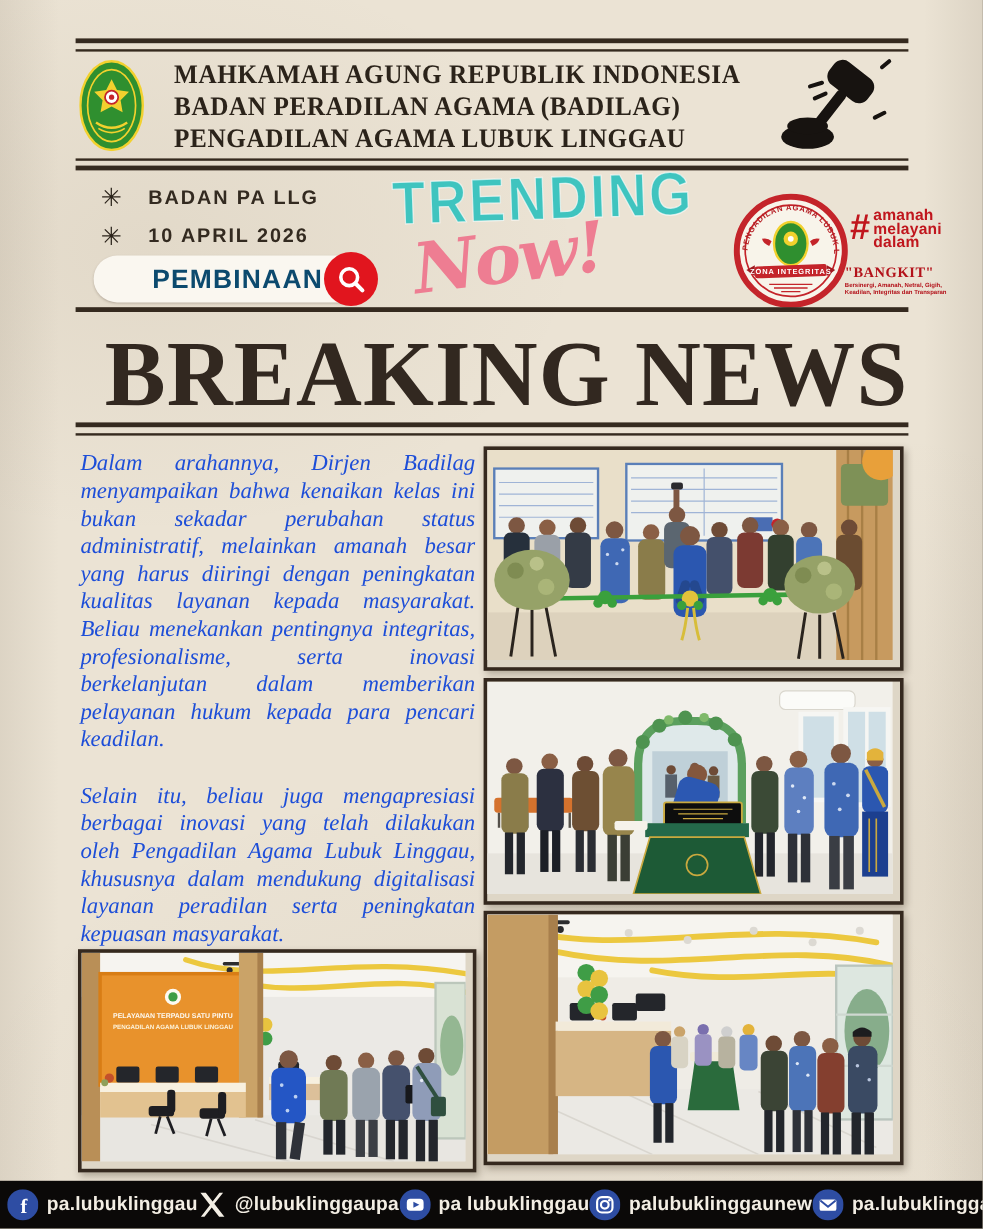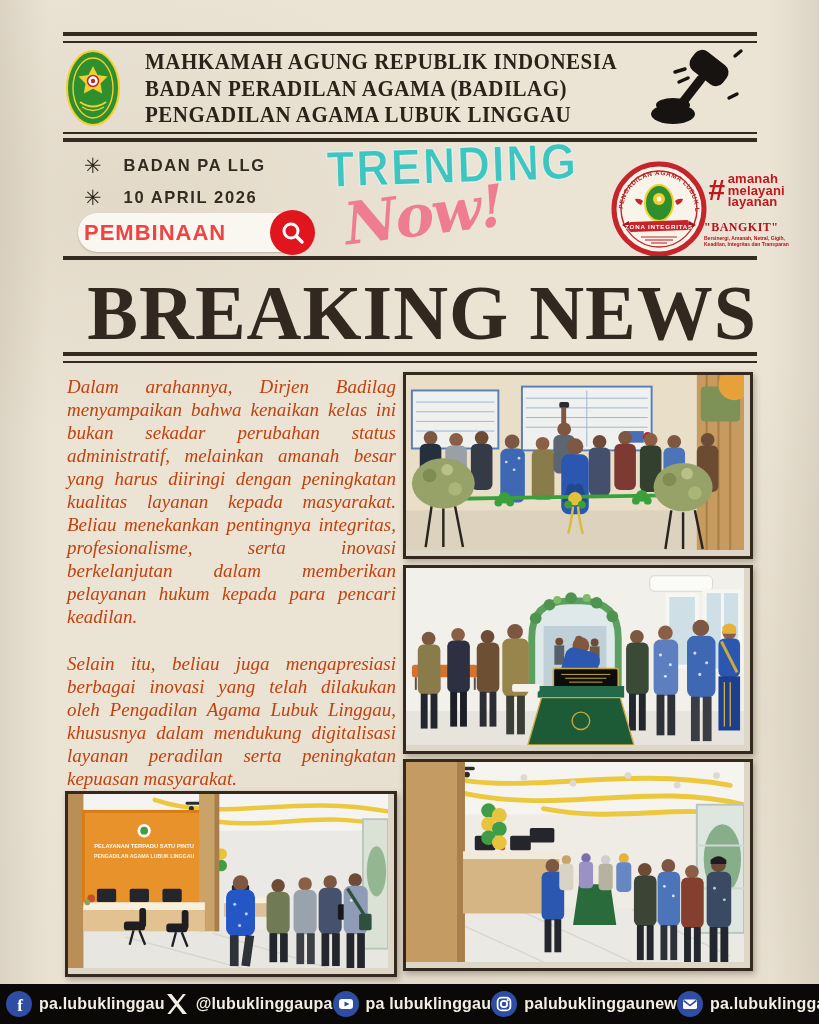--- a/index.html
+++ b/index.html
@@ -20,21 +20,21 @@
   .court-seal{position:absolute;left:66px;top:50px;}
   .gavel{position:absolute;left:645px;top:38px;}
 
   
   .meta{position:absolute;left:84px;top:149px;}
   .meta-row{display:flex;align-items:center;gap:22px;height:32px;}
   .meta-bullet{font-size:21px;line-height:1;color:#2b231a;}
   .meta-label{font-weight:700;font-size:16.5px;letter-spacing:1.6px;color:#332a20;}
   .pill{position:absolute;left:78px;top:213px;width:234px;height:39px;background:#faf7f0;
         border-radius:20px;box-shadow:0 1px 2px rgba(60,45,30,.25);display:flex;align-items:center;}
-  .pill-label{flex:1;font-weight:700;font-size:22px;letter-spacing:1px;color:#ef4444;padding-left:6px;}
+  .pill-label{flex:1;text-align:center;font-weight:700;font-size:22px;letter-spacing:1px;color:#0c4a6e;padding-left:6px;}
   .pill-search{position:absolute;right:-3px;top:-3px;width:45px;height:45px;border-radius:50%;
         background:#e1151e;display:flex;align-items:center;justify-content:center;}
   .trending{position:absolute;left:326px;top:141px;width:262px;height:116px;}
   .trend-top{font-weight:700;font-size:45px;letter-spacing:2px;color:#3fc4bf;
         -webkit-text-stroke:.9px rgba(255,255,255,.65);
         transform:rotate(-2deg) scaleY(1.12);transform-origin:left top;white-space:nowrap;}
   .trend-now{position:absolute;left:18px;top:40px;font-family:"DejaVu Serif",serif;font-style:italic;
         font-weight:700;font-size:58px;color:#ee7d92;letter-spacing:-2px;
         transform:rotate(-7deg);white-space:nowrap;}
   .zona-seal{position:absolute;left:611px;top:161px;}
@@ -50,21 +50,21 @@
   .bangkit-tag{font-size:5px;line-height:6px;color:#b3121a;font-weight:700;}
 
   
   .headline{position:absolute;left:63px;top:260px;width:694px;height:104px;
         display:flex;align-items:center;justify-content:flex-end;}
   .headline span{font-family:"Liberation Serif",serif;font-weight:700;font-size:76px;
         letter-spacing:1px;color:#322820;white-space:nowrap;transform:scaleY(1.02);}
 
   
   .article{position:absolute;left:67px;top:375px;width:329px;font-family:"Liberation Serif",serif;
-        font-style:italic;font-size:19px;line-height:23px;color:#c2410c;text-align:justify;}
+        font-style:italic;font-size:19px;line-height:23px;color:#1d4ed8;text-align:justify;}
   .article p{margin:0;}
   .article p + p{margin-top:24px;}
 
   
   .photo{position:absolute;border:3px solid #35291f;box-shadow:2px 3px 6px rgba(40,25,10,.3);
         background:#ded6c6;overflow:hidden;margin:0;}
   .photo svg{display:block;}
   .ph-left{left:65px;top:791px;width:326px;height:180px;}
   .ph-r1{left:403px;top:372px;width:344px;height:181px;}
   .ph-r2{left:403px;top:565px;width:344px;height:183px;}
@@ -172,21 +172,21 @@
           <line x1="40" y1="82" x2="56" y2="82"></line>
       </g>
     </svg>
   </div>
   <div class="right-logos">
     <div class="bangga">
       <span class="bangga-hash">#</span>
       <span class="bangga-words">
         <div>amanah</div>
         <div>melayani</div>
-        <div>layanan</div>
+        <div>dalam</div>
       </span>
     </div>
     <div class="bangkit">
       <div class="bangkit-title">"BANGKIT"</div>
       <div class="bangkit-tag">Bersinergi, Amanah, Netral, Gigih,</div>
       <div class="bangkit-tag">Keadilan, Integritas dan Transparan</div>
     </div>
   </div>
 
   <div class="hr" style="top:256px;height:4px"></div>

